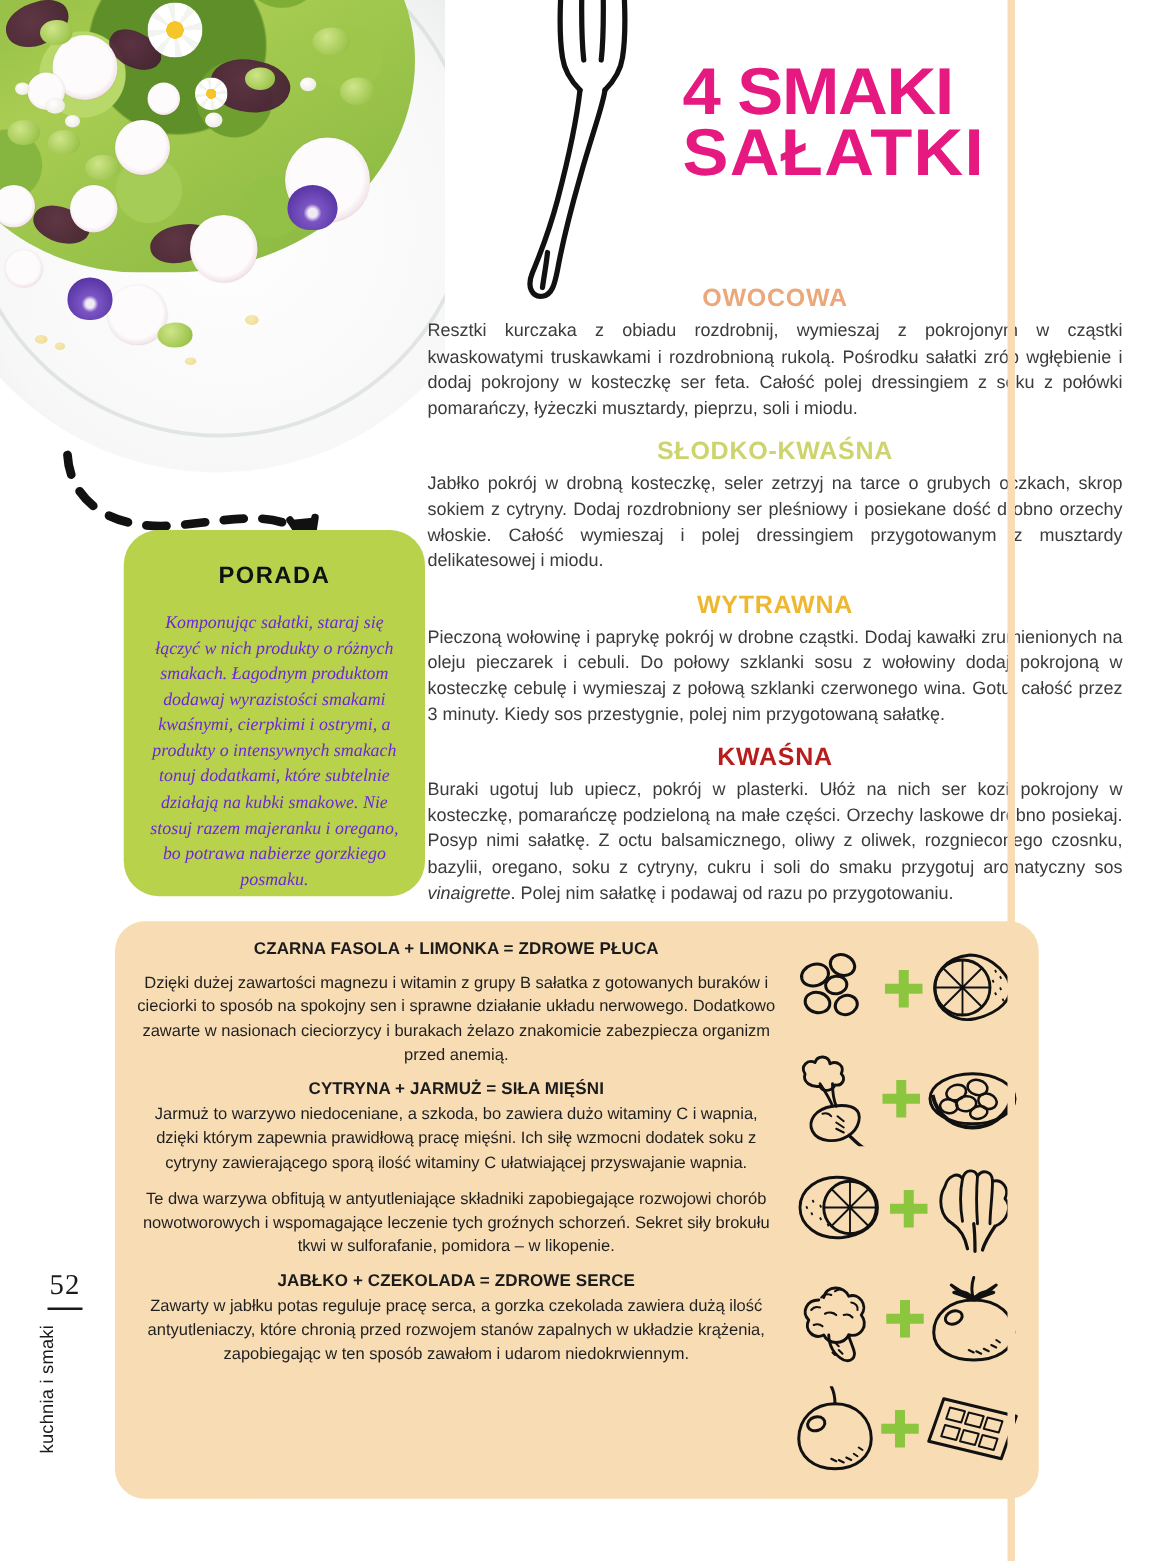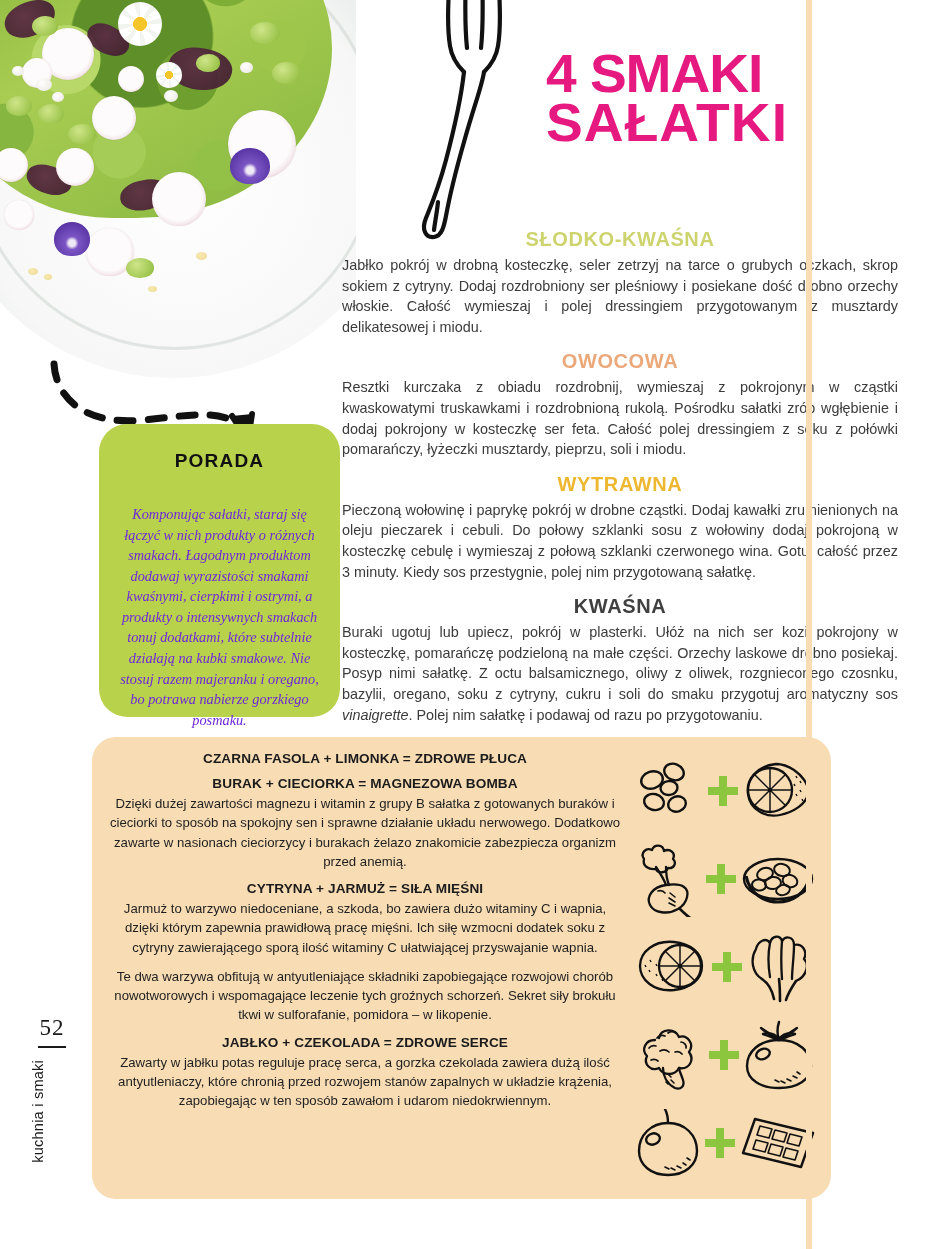--- a/index.html
+++ b/index.html
@@ -110,21 +110,21 @@
   .recipe p .ital { font-style: italic; }
 
   
   .porada {
     position: absolute; left: 99px; top: 424px; width: 241px; height: 293px;
     background: #b9d24c; border-radius: 28px;
     padding: 26px 20px 16px;
   }
   .porada h4 {
     text-align: center; font-size: 19px; font-weight: bold;
-    color: #111; letter-spacing: 1.2px; margin-bottom: 32px;
+    color: #111; letter-spacing: 1.2px; margin-bottom: 16px;
   }
   .porada p {
     text-align: center; font-family: "Liberation Serif", serif;
     font-style: italic; font-size: 14.3px; line-height: 1.44; color: #6d28d9;
   }
   .arrow-dashed { position: absolute; left: 36px; top: 358px; width: 252px; height: 110px; }
 
   
   .infobox {
     position: absolute; left: 92px; top: 737px; width: 739px; height: 462px;
@@ -234,36 +234,36 @@
   </svg>
 
   <div class="title">
     <span>4 SMAKI</span>
     <span class="line2">SAŁATKI</span>
   </div>
 
   <div class="recipes">
 
     <div class="recipe">
+      <h3 style="color:#eba87a">OWOCOWA</h3>
+      <p>Resztki kurczaka z obiadu rozdrobnij, wymieszaj z pokrojonym w cząstki kwaskowatymi truskawkami i rozdrobnioną rukolą. Pośrodku sałatki zrób wgłębienie i dodaj pokrojony w kosteczkę ser feta. Całość polej dressingiem z soku z połówki pomarańczy, łyżeczki musztardy, pieprzu, soli i miodu.</p>
+    </div>
+
+    <div class="recipe">
       <h3 style="color:#cdd46d">SŁODKO-KWAŚNA</h3>
       <p>Jabłko pokrój w drobną kosteczkę, seler zetrzyj na tarce o grubych oczkach, skrop sokiem z cytryny. Dodaj rozdrobniony ser pleśniowy i posiekane dość drobno orzechy włoskie. Całość wymieszaj i polej dressingiem przygotowanym z musztardy delikatesowej i miodu.</p>
-    </div>
-
-    <div class="recipe">
-      <h3 style="color:#eba87a">OWOCOWA</h3>
-      <p>Resztki kurczaka z obiadu rozdrobnij, wymieszaj z pokrojonym w cząstki kwaskowatymi truskawkami i rozdrobnioną rukolą. Pośrodku sałatki zrób wgłębienie i dodaj pokrojony w kosteczkę ser feta. Całość polej dressingiem z soku z połówki pomarańczy, łyżeczki musztardy, pieprzu, soli i miodu.</p>
     </div>
 
     <div class="recipe">
       <h3 style="color:#eeb730">WYTRAWNA</h3>
       <p>Pieczoną wołowinę i paprykę pokrój w drobne cząstki. Dodaj kawałki zrumienionych na oleju pieczarek i cebuli. Do połowy szklanki sosu z wołowiny dodaj pokrojoną w kosteczkę cebulę i wymieszaj z połową szklanki czerwonego wina. Gotuj całość przez 3 minuty. Kiedy sos przestygnie, polej nim przygotowaną sałatkę.</p>
     </div>
 
     <div class="recipe">
-      <h3 style="color:#404040">KWAŚNA</h3>
+      <h3 style="color:#b91c1c">KWAŚNA</h3>
       <p><span>Buraki ugotuj lub upiecz, pokrój w plasterki. Ułóż na nich ser kozi pokrojony w kosteczkę, pomarańczę podzieloną na małe części. Orzechy laskowe drobno posiekaj. Posyp nimi sałatkę. Z octu balsamicznego, oliwy z oliwek, rozgnieconego czosnku, bazylii, oregano, soku z cytryny, cukru i soli do smaku przygotuj aromatyczny sos </span><span class="ital">vinaigrette</span><span>. Polej nim sałatkę i podawaj od razu po przygotowaniu.</span></p>
     </div>
   </div>
 
   <svg class="arrow-dashed" viewBox="0 0 252 110">
     <path d="M18,6 C20,42 52,68 108,62 C150,58 182,50 206,68" fill="none" stroke="#111" stroke-width="7" stroke-linecap="round" stroke-dasharray="16 15"></path>
     <path d="M196,58 L212,82 L216,56" fill="#111" stroke="#111" stroke-width="6" stroke-linejoin="round" stroke-linecap="round"></path>
   </svg>
 
   <div class="porada">
@@ -271,21 +271,20 @@
     <p>Komponując sałatki, staraj się łączyć w nich produkty o różnych smakach. Łagodnym produktom dodawaj wyrazistości smakami kwaśnymi, cierpkimi i ostrymi, a produkty o intensywnych smakach tonuj dodatkami, które subtelnie działają na kubki smakowe. Nie stosuj razem majeranku i oregano, bo potrawa nabierze gorzkiego posmaku.</p>
   </div>
 
   <div class="infobox">
 
     <div class="info-rows">
       <div class="info-row">
         <h5>CZARNA FASOLA + LIMONKA = ZDROWE PŁUCA</h5>
       </div>
       <div class="info-row">
-        <h5>BURAK + CIECIORKA = MAGNEZOWA BOMBA</h5>
         <p>Dzięki dużej zawartości magnezu i witamin z grupy B sałatka z gotowanych buraków i cieciorki to sposób na spokojny sen i sprawne działanie układu nerwowego. Dodatkowo zawarte w nasionach cieciorzycy i burakach żelazo znakomicie zabezpiecza organizm przed anemią.</p>
       </div>
       <div class="info-row">
         <h5>CYTRYNA + JARMUŻ = SIŁA MIĘŚNI</h5>
         <p>Jarmuż to warzywo niedoceniane, a szkoda, bo zawiera dużo witaminy C i wapnia, dzięki którym zapewnia prawidłową pracę mięśni. Ich siłę wzmocni dodatek soku z cytryny zawierającego sporą ilość witaminy C ułatwiającej przyswajanie wapnia.</p>
       </div>
       <div class="info-row">
         <p>Te dwa warzywa obfitują w antyutleniające składniki zapobiegające rozwojowi chorób nowotworowych i wspomagające leczenie tych groźnych schorzeń. Sekret siły brokułu tkwi w sulforafanie, pomidora – w likopenie.</p>
       </div>
       <div class="info-row">

